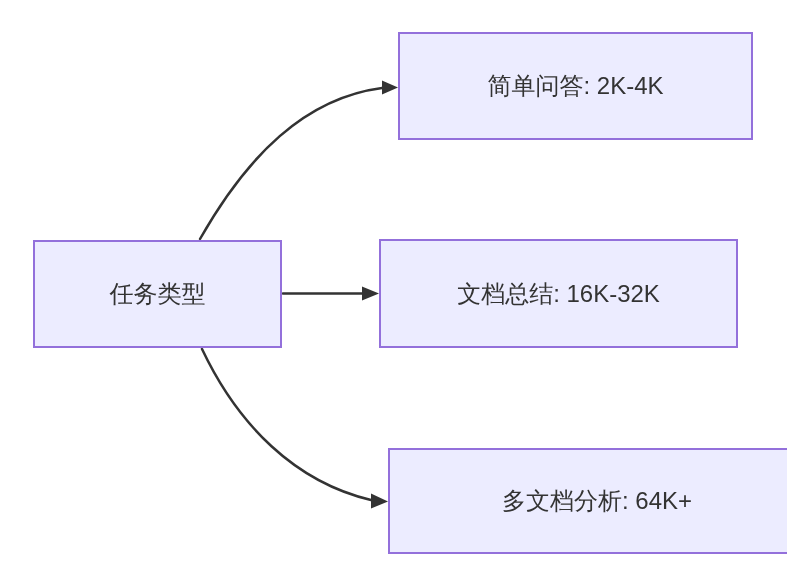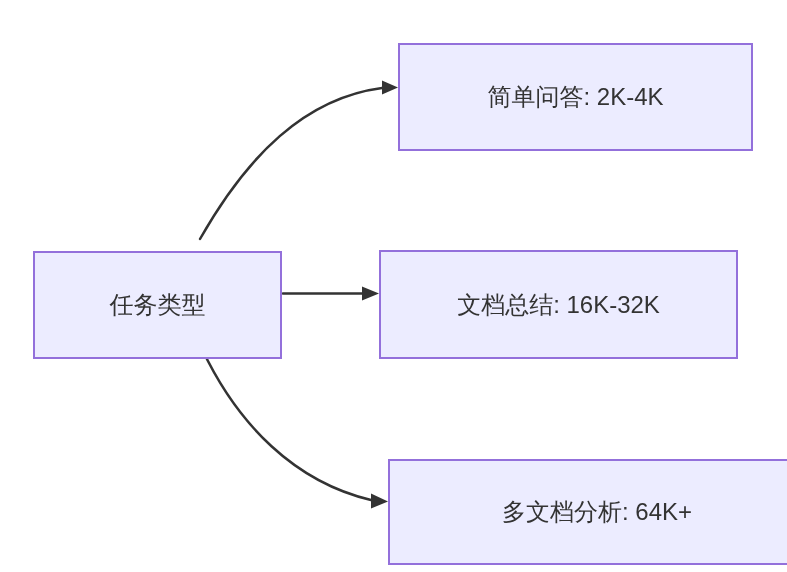--- a/index.html
+++ b/index.html
@@ -46,21 +46,20 @@
     display: flex;
     align-items: center;
     justify-content: center;
     background: var(--node-fill, #ECECFF);
     border: 2.5px solid var(--node-border, #9370DB);
     color: var(--text, #333333);
     font-size: 24px;
     line-height: 1.25;
     text-align: center;
     white-space: nowrap;
-    margin-top: 11px;
   }
   .node-root   { left: 33px;  top: 240px; width: 249px; height: 108px; }
   .node-top    { left: 398px; top: 32px;  width: 355px; height: 108px; }
   .node-middle { left: 379px; top: 239px; width: 359px; height: 109px; }
   .node-bottom { left: 388px; top: 448px; width: 418px; height: 106px; }
 </style>
 </head>
 <body>
 
 <div class="canvas">

